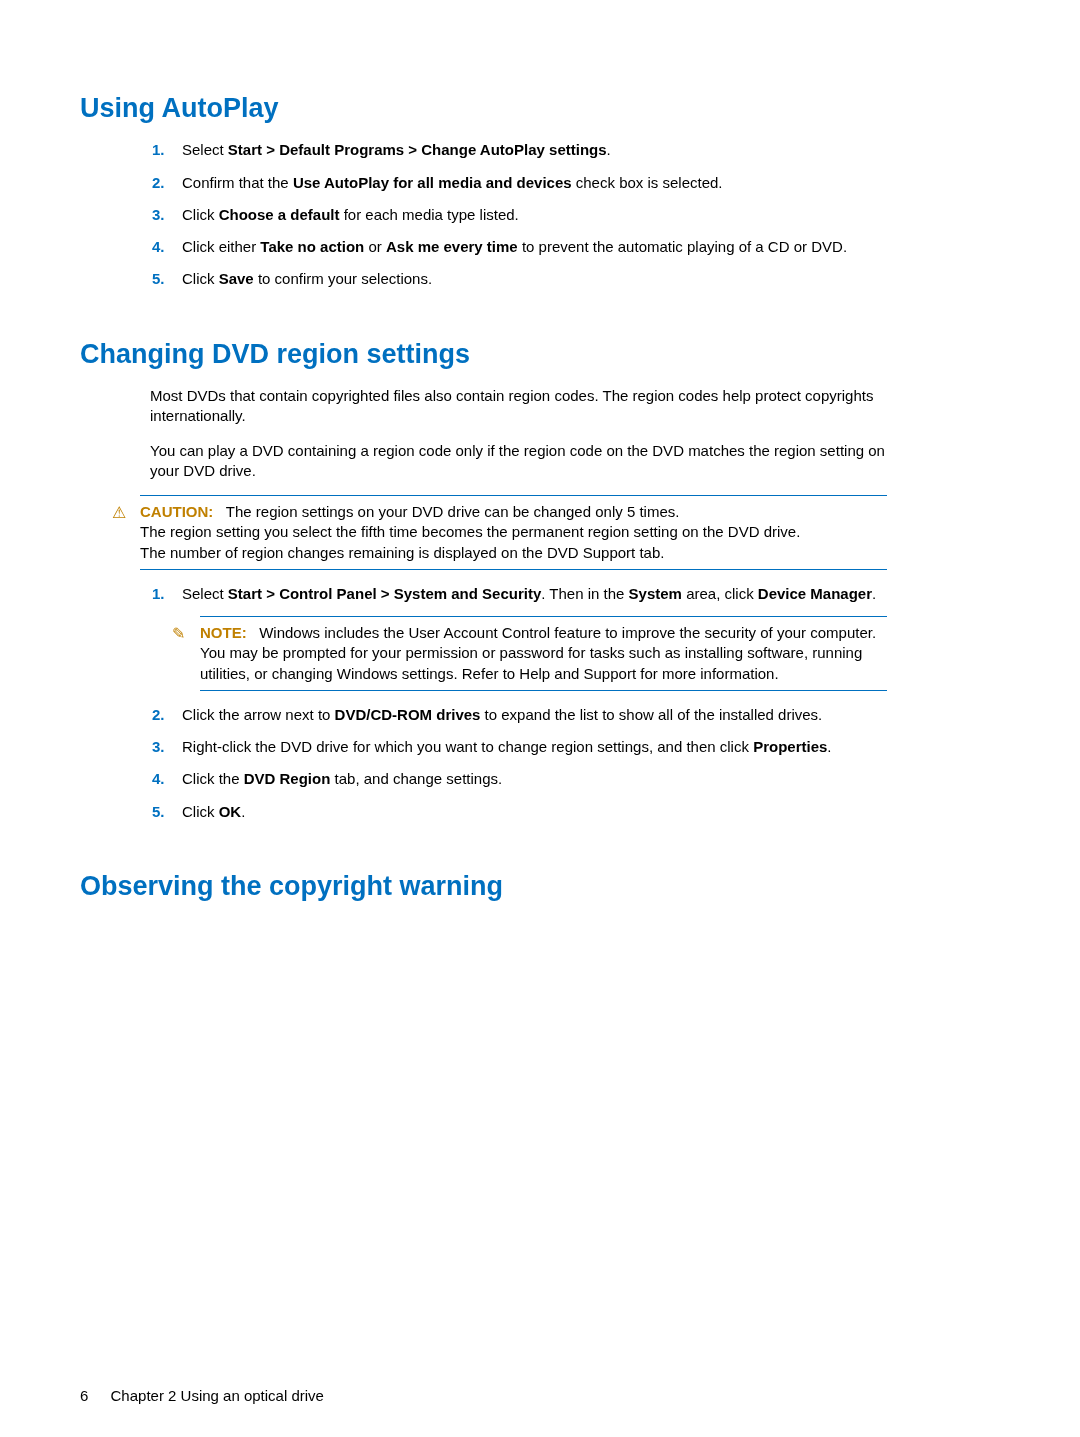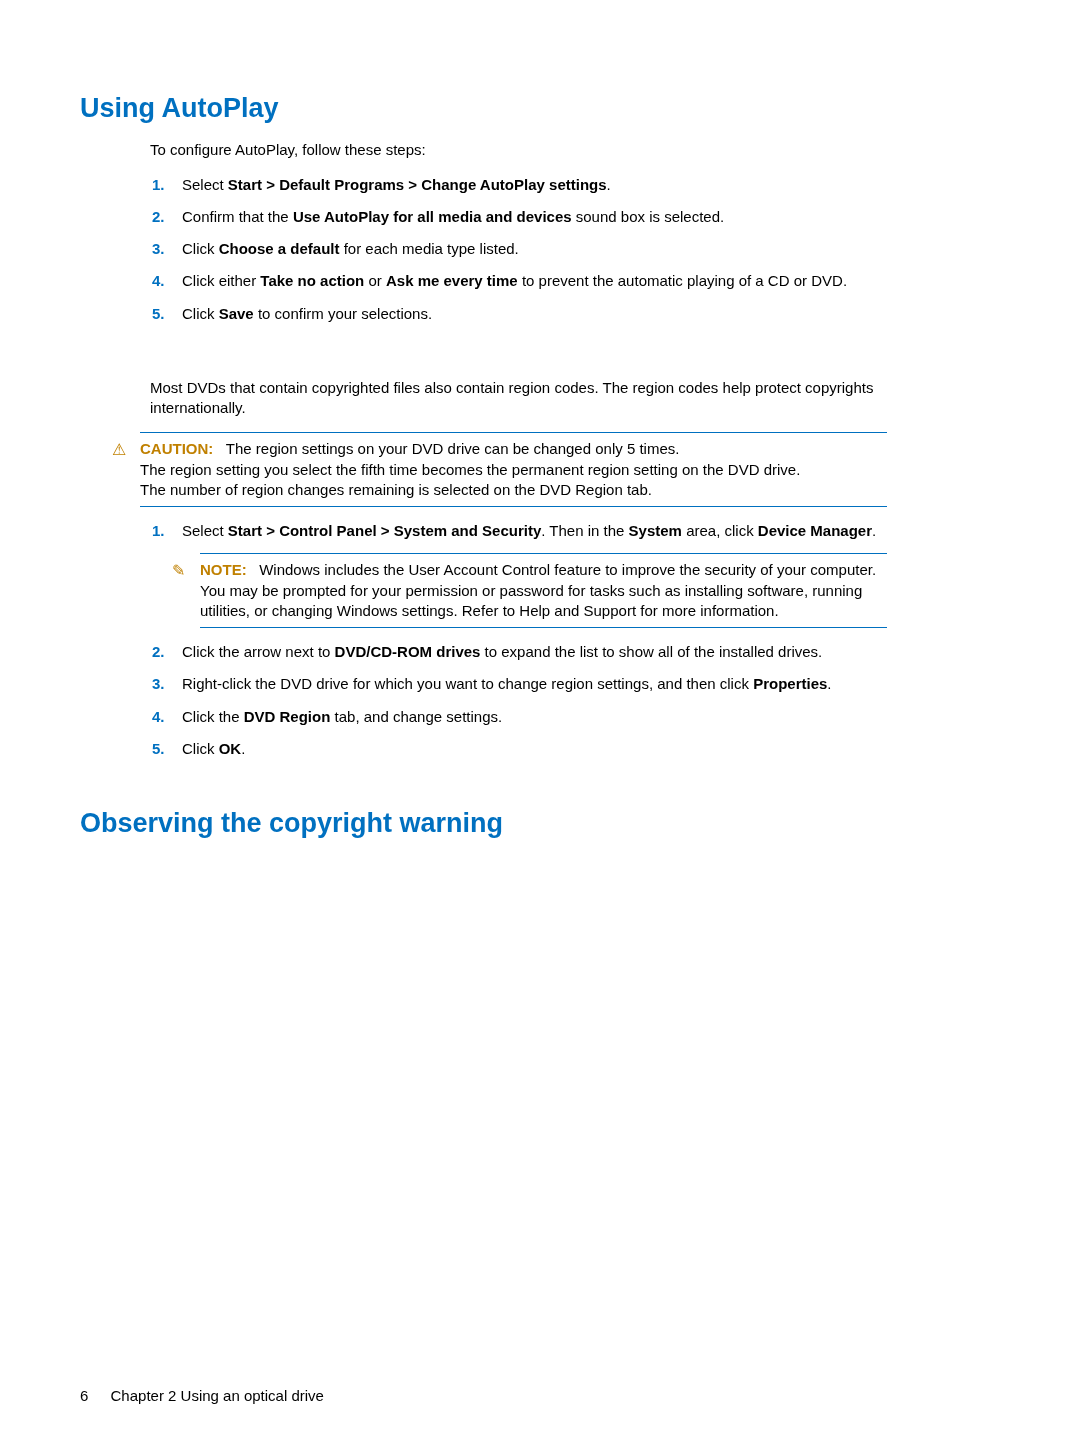--- a/index.html
+++ b/index.html
@@ -82,57 +82,58 @@
   b { font-weight: bold; }
   .section-gap { height: 26px; }
 </style>
 </head>
 <body>
 
 <div class="page">
 
   <h1 class="section-title">Using AutoPlay</h1>
   <div class="body-indent">
-    <p class="intro">To configure AutoPlay, follow these steps:</p>
     <ol class="steps">
       <li>
         <span class="num">1.</span>
         <span>Select </span><b>Start &gt; Default Programs &gt; Change AutoPlay settings</b><span>.</span>
       </li>
       <li>
         <span class="num">2.</span>
-        <span>Confirm that the </span><b>Use AutoPlay for all media and devices</b><span> sound box is selected.</span>
+        <span>Confirm that the </span><b>Use AutoPlay for all media and devices</b><span> check box is selected.</span>
       </li>
       <li>
         <span class="num">3.</span>
         <span>Click </span><b>Choose a default</b><span> for each media type listed.</span>
       </li>
       <li>
         <span class="num">4.</span>
         <span>Click either </span><b>Take no action</b><span> or </span><b>Ask me every time</b><span> to prevent the automatic playing of a CD or DVD.</span>
       </li>
       <li>
         <span class="num">5.</span>
         <span>Click </span><b>Save</b><span> to confirm your selections.</span>
       </li>
     </ol>
   </div>
 
   <div class="section-gap"></div>
 
+  <h1 class="section-title">Changing DVD region settings</h1>
   <div class="body-indent">
     <p class="intro">Most DVDs that contain copyrighted files also contain region codes. The region codes help protect copyrights internationally.</p>
+    <p class="intro">You can play a DVD containing a region code only if the region code on the DVD matches the region setting on your DVD drive.</p>
 
     <div class="callout">
       <span class="icon">⚠</span>
       <p>
         <span class="label">CAUTION:</span>&nbsp;&nbsp;&nbsp;<span>The region settings on your DVD drive can be changed only 5 times.</span>
       </p>
       <p>The region setting you select the fifth time becomes the permanent region setting on the DVD drive.</p>
-      <p>The number of region changes remaining is selected on the DVD Region tab.</p>
+      <p>The number of region changes remaining is displayed on the DVD Support tab.</p>
     </div>
 
 
     <ol class="steps">
       <li>
         <span class="num">1.</span>
         <span>Select </span><b>Start &gt; Control Panel &gt; System and Security</b><span>. Then in the </span><b>System</b><span> area, click </span><b>Device Manager</b><span>.</span>
 
         <div class="callout nested" style="margin-top:12px;">
           <span class="icon">✎</span>

